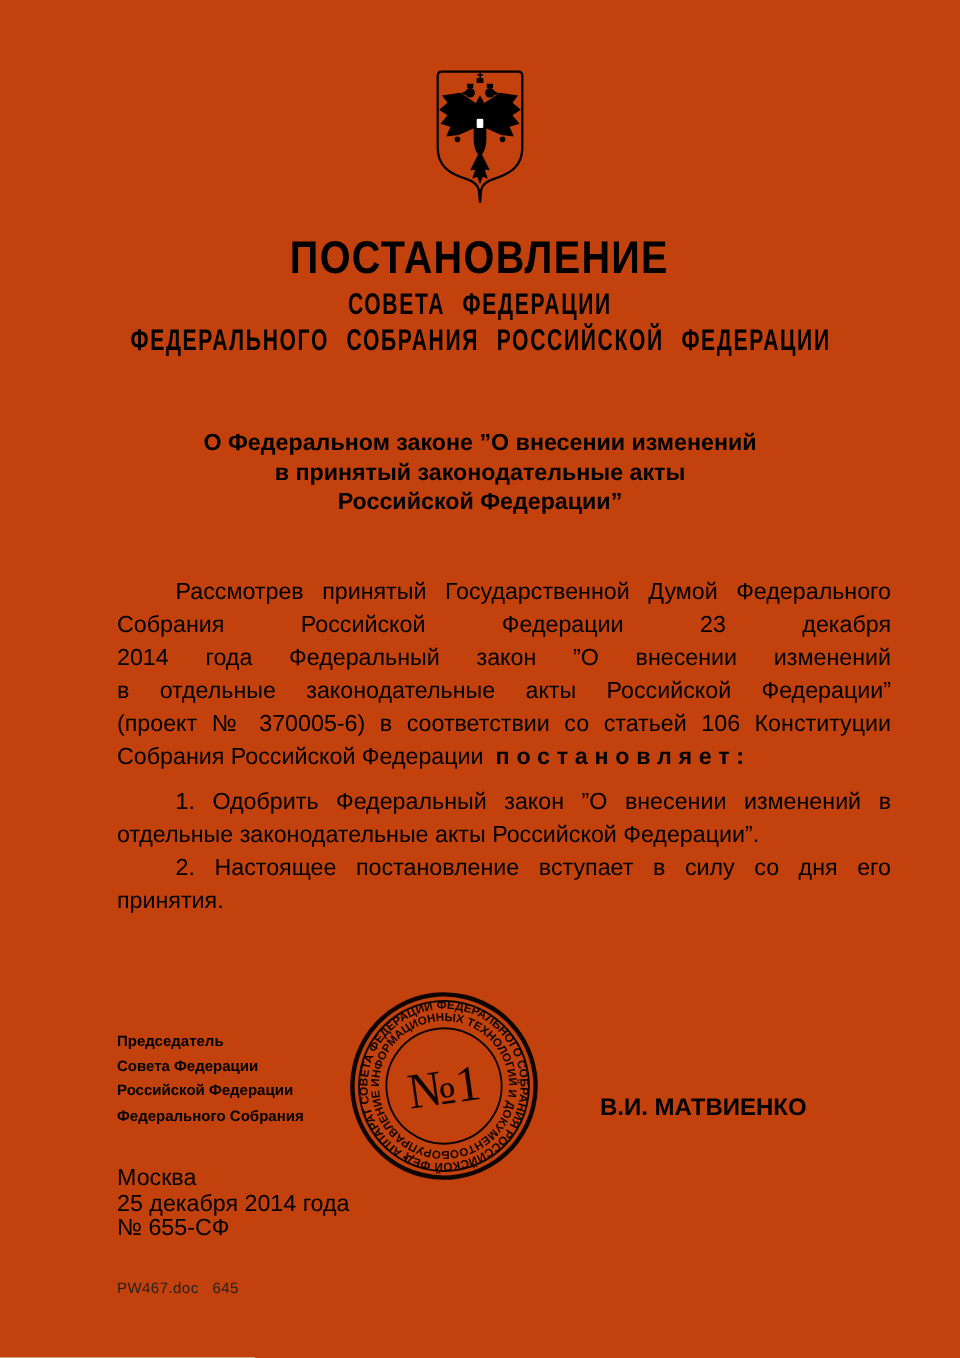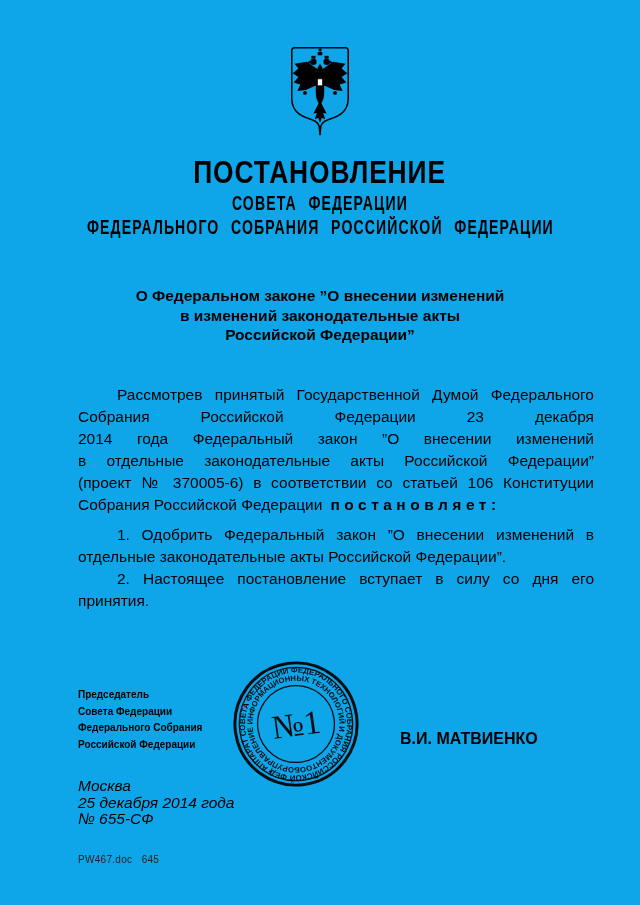--- a/index.html
+++ b/index.html
@@ -1,18 +1,18 @@
 <!DOCTYPE html>
 <html><head>
 <meta charset="utf-8">
 <style>
   html,body{margin:0;padding:0;background:#e9e9e9;}
   .page{
     position:relative;width:640px;height:905px;margin:0 auto;
-    background:#0ea5e9;color:#000;overflow:hidden;
+    background:#c2410c;color:#000;overflow:hidden;
     font-family:"Liberation Sans",sans-serif;
   }
   
   .coat{position:absolute;left:284px;top:44px;width:72px;height:94px;}
   
   .doc-type{
     position:absolute;top:156px;left:0;width:640px;text-align:center;
     font-size:30px;font-weight:700;letter-spacing:1px;
   }
   .doc-type span{display:inline-block;transform:scale(0.88,1.02);white-space:nowrap;}
@@ -43,21 +43,21 @@
     position:absolute;left:78px;top:687px;
     font-size:10px;font-weight:700;line-height:16.5px;z-index:1;
   }
   .sig-name{
     position:absolute;left:400px;top:730px;width:168px;text-align:left;
     font-size:16px;font-weight:700;z-index:1;
   }
   
   .stamp{position:absolute;left:231px;top:659px;width:130px;height:130px;z-index:2;opacity:.92;}
   
-  .issue{position:absolute;left:78px;top:778px;font-size:15.5px;line-height:16.5px;font-style:italic;}
+  .issue{position:absolute;left:78px;top:778px;font-size:15.5px;line-height:16.5px;}
   
   .meta{position:absolute;left:78px;top:854px;font-size:10px;letter-spacing:.3px;color:#222;white-space:pre;}
 </style>
 </head>
 <body>
 
 <div class="page">
 
   <div class="coat">
     <svg viewBox="0 0 72 100" width="72" height="94">
@@ -88,42 +88,42 @@
   </div>
   <div class="org-line org1">
     <span>СОВЕТА ФЕДЕРАЦИИ</span>
   </div>
   <div class="org-line org2">
     <span>ФЕДЕРАЛЬНОГО СОБРАНИЯ РОССИЙСКОЙ ФЕДЕРАЦИИ</span>
   </div>
 
   <div class="subject">
     <div>О Федеральном законе ”О внесении изменений</div>
-    <div>в изменений законодательные акты</div>
+    <div>в принятый законодательные акты</div>
     <div>Российской Федерации”</div>
   </div>
 
   <div class="body">
     <div class="jline indent">Рассмотрев принятый Государственной Думой Федерального</div>
     <div class="jline">Собрания Российской Федерации 23 декабря</div>
     <div class="jline">2014 года Федеральный закон ”О внесении изменений</div>
     <div class="jline">в отдельные законодательные акты Российской Федерации”</div>
     <div class="jline">(проект № 370005-6) в соответствии со статьей 106 Конституции</div>
     <div><span>Собрания Российской Федерации</span><span class="emphasis">постановляет:</span></div>
     <div class="jline indent pgap">1. Одобрить Федеральный закон ”О внесении изменений в</div>
     <div>отдельные законодательные акты Российской Федерации”.</div>
     <div class="jline indent">2. Настоящее постановление вступает в силу со дня его</div>
     <div>принятия.</div>
   </div>
 
   <div class="sig">
     <div>Председатель</div>
     <div>Совета Федерации</div>
+    <div>Российской Федерации</div>
     <div>Федерального Собрания</div>
-    <div>Российской Федерации</div>
   </div>
   <div class="sig-name">В.И. МАТВИЕНКО</div>
 
   <div class="stamp">
     <svg viewBox="0 0 132 132" width="130" height="130">
       <g transform="rotate(-8 66 66)">
         <circle cx="66" cy="66" r="62" fill="none" stroke="#000" stroke-width="3"></circle>
         <circle cx="66" cy="66" r="57.5" fill="none" stroke="#000" stroke-width="1.3"></circle>
         <circle cx="66" cy="66" r="39" fill="none" stroke="#000" stroke-width="1.3"></circle>
         <defs>

